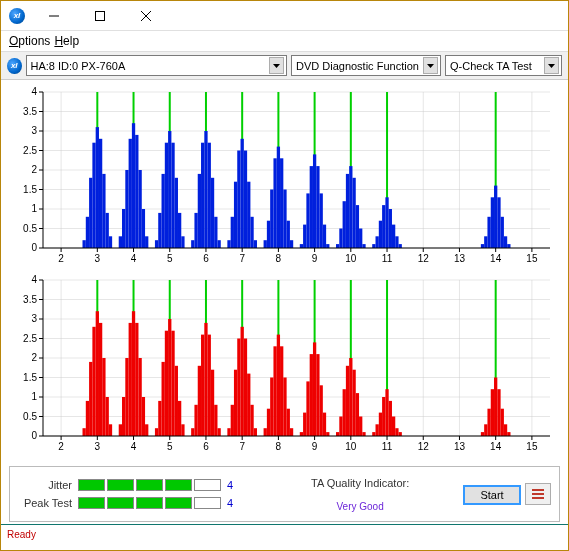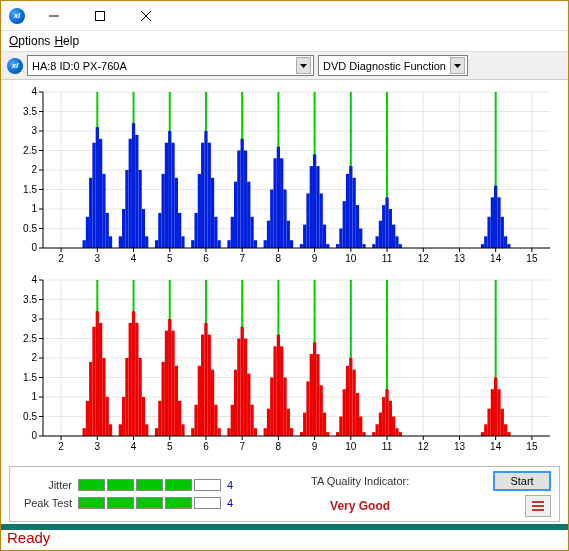--- a/index.html
+++ b/index.html
@@ -30,25 +30,25 @@
 .bottom-panel{height:56px;background:#fff;border:1px solid #bbb;margin:2px 8px;display:flex;align-items:center;padding:4px 8px;font-size:11px}
 .metrics{display:flex;flex-direction:column;gap:6px}
 .metric-row{display:flex;align-items:center;gap:6px}
 .metric-label{width:54px;text-align:right;color:#333}
 .bar-group{display:flex;gap:2px}
 .bar-seg{width:27px;height:12px;border:1px solid #888}
 .bar-seg.filled{background:#00c800}
 .metric-val{width:14px;color:#0000d0;font-weight:500}
 .quality-block{margin-left:70px;text-align:center}
 .quality-label{color:#333;font-size:11px;margin-bottom:12px}
-.quality-val{color:#b91c1c;font-weight:bold;font-size:12px}
-.btn-col{margin-left:auto;display:flex;flex-direction:column;gap:4px;align-items:flex-end}
+.quality-val{color:#6d28d9;font-weight:normal;font-size:10px}
+.btn-col{margin-left:auto;display:flex;flex-direction:row;gap:4px;align-items:flex-end}
 .start-btn{width:58px;height:20px;background:#e1e1e1;border:2px solid #3399ff;font-size:11px;cursor:pointer}
 .opt-btn{width:26px;height:22px;background:#f0f0f0;border:1px solid #adadad;cursor:pointer;display:flex;align-items:center;justify-content:center}
-.statusbar{height:20px;border-top:6px solid #0f766e;display:flex;align-items:center;padding:0 6px;font-size:15px}
+.statusbar{height:20px;border-top:1px solid #0f766e;display:flex;align-items:center;padding:0 6px;font-size:10px}
 .status-text{color:#c00000}
 </style>
 </head>
 <body>
 
 <div class="titlebar">
   <div class="app-icon">
       <span>xl</span>
     </div>
   <div class="win-controls">
@@ -83,20 +83,28 @@
   <div class="combo" id="combo-device">
     <span class="combo-text">HA:8 ID:0  PX-760A</span>
     <span class="combo-arrow">
         <svg viewBox="0 0 7 4">
           <path d="M0 0 L3.5 4 L7 0 Z" fill="#000"></path>
         </svg>
       </span>
   </div>
   <div class="combo" id="combo-func">
     <span class="combo-text">DVD Diagnostic Functions</span>
+    <span class="combo-arrow">
+        <svg viewBox="0 0 7 4">
+          <path d="M0 0 L3.5 4 L7 0 Z" fill="#000"></path>
+        </svg>
+      </span>
+  </div>
+  <div class="combo" id="combo-test">
+    <span class="combo-text">Q-Check TA Test</span>
     <span class="combo-arrow">
         <svg viewBox="0 0 7 4">
           <path d="M0 0 L3.5 4 L7 0 Z" fill="#000"></path>
         </svg>
       </span>
   </div>
 </div>
 
 <div class="chart-area">
   <div class="chart"><svg id="chart0" viewBox="0 0 551 186">

